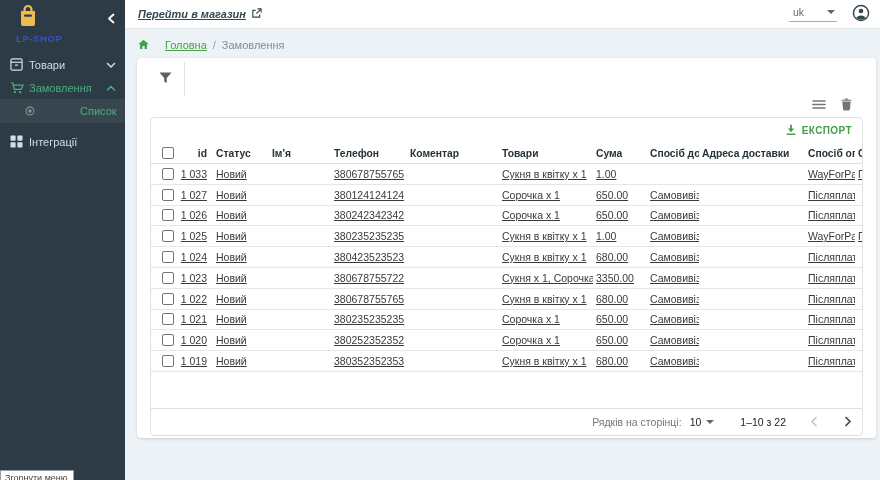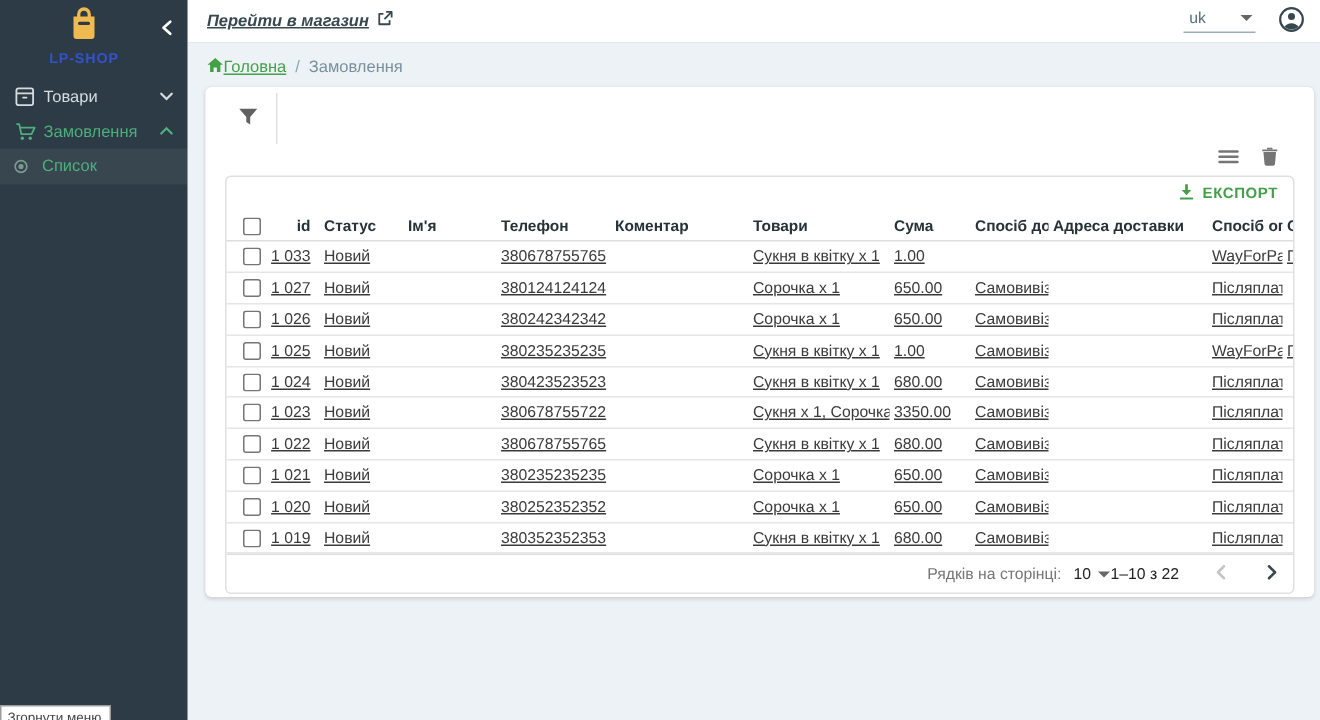--- a/index.html
+++ b/index.html
@@ -5,53 +5,53 @@
   * { margin:0; padding:0; box-sizing:border-box; }
   html,body { width:880px; height:480px; }
   body {
     position:relative; overflow:hidden;
     font-family:"Liberation Sans", sans-serif;
     background:#edf2f6; color:#333;
   }
   
   .sidebar { position:absolute; left:0; top:0; width:125px; height:480px; background:#2c3b45; z-index:5; }
   .side-head { position:relative; height:50px; }
-  .logo-wrap { position:absolute; left:4px; top:4px; width:104px; text-align:center; }
+  .logo-wrap { position:absolute; left:16px; top:4px; width:104px; text-align:left; }
   .logo-text { display:block; margin-top:1px; font-size:9.5px; font-weight:bold; letter-spacing:.6px; color:#3352cc; }
   .collapse-btn { position:absolute; right:7px; top:10px; background:none; border:none; cursor:pointer; padding:2px; }
   .nav { margin-top:3px; }
   .nav-item { display:flex; align-items:center; height:23px; padding-left:9px; cursor:pointer; color:#d5dde1; font-size:11px; }
   .nav-item .nav-ico { width:15px; display:flex; justify-content:center; margin-right:5px; }
   .nav-item .nav-label { flex:1; white-space:nowrap; overflow:hidden; }
   .nav-item .nav-chev { margin-right:9px; }
   .nav-item.active { color:#4daf7c; }
-  .nav-item.sub { padding-left:8px; background:rgba(255,255,255,.06); height:24px; }
+  .nav-item.sub { padding-left:24px; background:rgba(255,255,255,.06); height:24px;gap:36px; }
   .nav-item.sub .nav-ico { width:12px; margin-right:8px; }
   .nav-gap { height:7px; }
   
   .status-tooltip { position:absolute; left:0; top:470px; z-index:9; background:#fff; border:1px solid #9c9c9c;
     font-size:9px; color:#444; padding:2px 5px 5px 4px; white-space:nowrap; }
   
   .topbar { position:absolute; left:125px; top:0; width:755px; height:29px; background:#fff;
     border-bottom:1px solid #e2e7ea; display:flex; align-items:center; padding:0 10px 0 13px; z-index:4; }
   .store-link { display:inline-flex; align-items:center; gap:5px; font-size:11px; font-weight:bold;
     color:#37474f; text-decoration:underline; cursor:pointer;font-style:italic; }
   .top-right { margin-left:auto; display:flex; align-items:center; gap:15px; }
   .lang-select { display:inline-flex; align-items:center; gap:23px; font-size:10.5px; color:#546e7a;
     border-bottom:1px solid #9bb0bb; padding:0 2px 3px 4px; min-width:32px; cursor:pointer; }
   .caret { width:0; height:0; border-left:4px solid transparent; border-right:4px solid transparent; border-top:4.5px solid #666; }
   .avatar-btn { background:none; border:none; cursor:pointer; display:flex; }
   
   .content { position:absolute; left:125px; top:29px; right:0; bottom:0; }
   .breadcrumb { display:flex; align-items:center; gap:6px; margin:8px 0 0 13px; font-size:11px; height:16px; }
-  .bc-home { display:flex; align-items:center; gap:0; color:#43a047; text-decoration:underline; cursor:pointer; }
+  .bc-home { display:flex; align-items:center; gap:16px; color:#43a047; text-decoration:underline; cursor:pointer; }
   .bc-sep { color:#90a4ae; }
   .bc-current { color:#78909c; }
   
-  .card { position:absolute; left:12px; top:29px; width:739px; height:340px; background:#fff;
+  .card { position:absolute; left:12px; top:29px; width:739px; height:380px; background:#fff;
     border-radius:4px; box-shadow:0 1px 3px rgba(0,0,0,.15); }
   .filter-bar { height:42px; display:flex; align-items:center; }
   .funnel-btn { margin-left:22px; background:none; border:none; cursor:pointer; display:flex; }
   .filter-divider { width:1px; height:34px; background:#e0e0e0; margin-left:12px; }
   .card-actions { position:absolute; top:40px; right:24px; display:flex; gap:15px; }
   .icon-btn { background:none; border:none; cursor:pointer; display:flex; padding:0; }
   
   .table-box { position:absolute; left:13px; right:13px; top:59px; bottom:2px;
     border:1px solid #e0e0e0; border-radius:4px; display:flex; flex-direction:column; overflow:hidden; background:#fff; }
   .export-row { height:25px; display:flex; justify-content:flex-end; align-items:center; padding-right:10px; }
@@ -62,21 +62,21 @@
   .tcell { padding:0 3px; white-space:nowrap; overflow:hidden; }
   .tcell.right { text-align:right; padding-right:6px; }
   .cb { width:12px; height:12px; border:1.5px solid #757575; border-radius:2px; margin-left:8px; cursor:pointer; background:#fff; }
   .tbody .trow { height:20.8px; border-bottom:1px solid #e6e6e6; font-size:10.5px; color:#3a3a3a; cursor:pointer;text-decoration:underline; }
   .tfiller { flex:1; }
   
   .pagination { border-top:1px solid #dedede; height:27px; display:flex; align-items:center;
     justify-content:flex-end; font-size:10.5px; color:#212121; padding-right:10px; }
   .pg-label { color:#757575; }
   .pg-size { display:inline-flex; align-items:center; gap:5px; margin-left:8px; cursor:pointer; }
-  .pg-range { }
+  .pg-range { margin-left:26px; }
   .pg-nav { display:flex; align-items:center; gap:26px; margin-left:24px; }
   .pg-btn { background:none; border:none; cursor:pointer; display:flex; padding:0; }
 </style>
 </head>
 <body>
 
 <aside class="sidebar">
   <div class="side-head">
     <div class="logo-wrap">
       <span>
@@ -130,20 +130,31 @@
     <div class="nav-item sub active">
       <span class="nav-ico">
         <svg width="10" height="10" viewBox="0 0 10 10">
           <circle cx="5" cy="5" r="3.9" fill="none" stroke="#7d9a90" stroke-width="1.1"></circle>
           <circle cx="5" cy="5" r="1.7" fill="#7d9a90"></circle>
         </svg>
       </span>
       <span class="nav-label">Список</span>
     </div>
     <div class="nav-gap"></div>
+    <div class="nav-item">
+      <span class="nav-ico">
+        <svg width="13" height="13" viewBox="0 0 14 14" fill="#d5dde1">
+          <rect x="0.5" y="0.5" width="5.6" height="5.6" rx="1"></rect>
+          <rect x="7.9" y="0.5" width="5.6" height="5.6" rx="1"></rect>
+          <rect x="0.5" y="7.9" width="5.6" height="5.6" rx="1"></rect>
+          <rect x="7.9" y="7.9" width="5.6" height="5.6" rx="1"></rect>
+        </svg>
+      </span>
+      <span class="nav-label">Інтеграції</span>
+    </div>
   </nav>
 </aside>
 
 <div class="status-tooltip">Згорнути меню</div>
 
 <header class="topbar">
   <a class="store-link">
     <span>Перейти в магазин</span>
     <span>
       <svg width="11" height="11" viewBox="0 0 12 12" fill="none" stroke="#37474f" stroke-width="1.3" stroke-linejoin="round">

